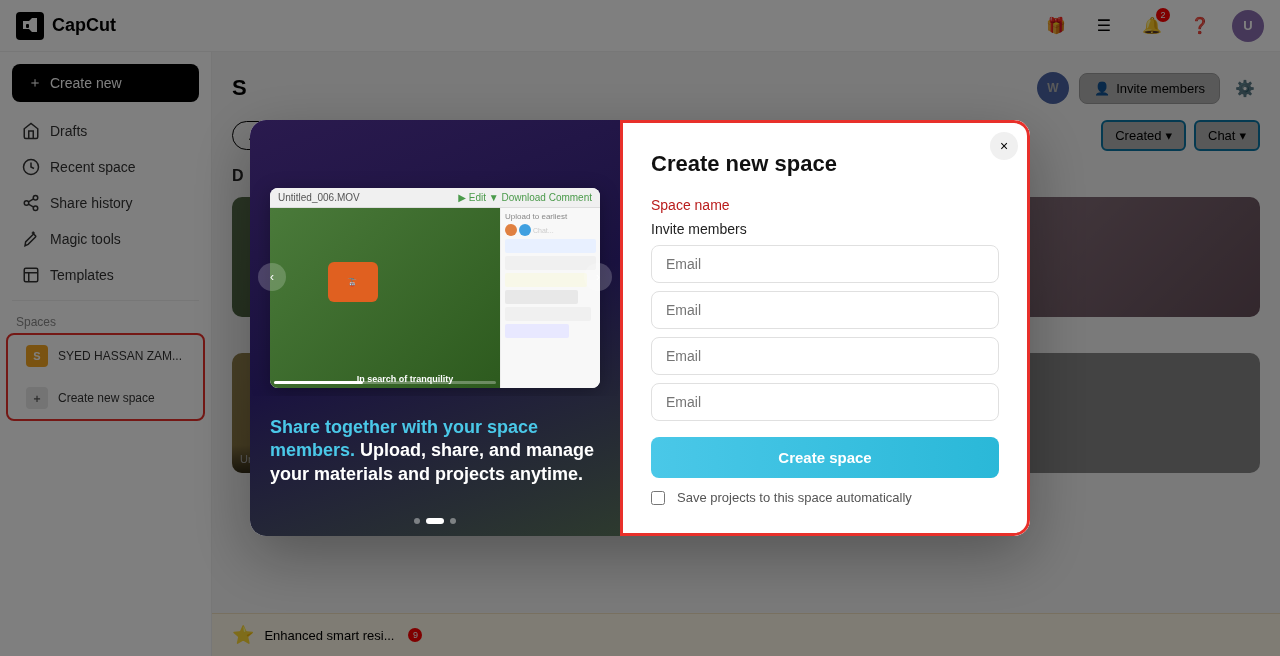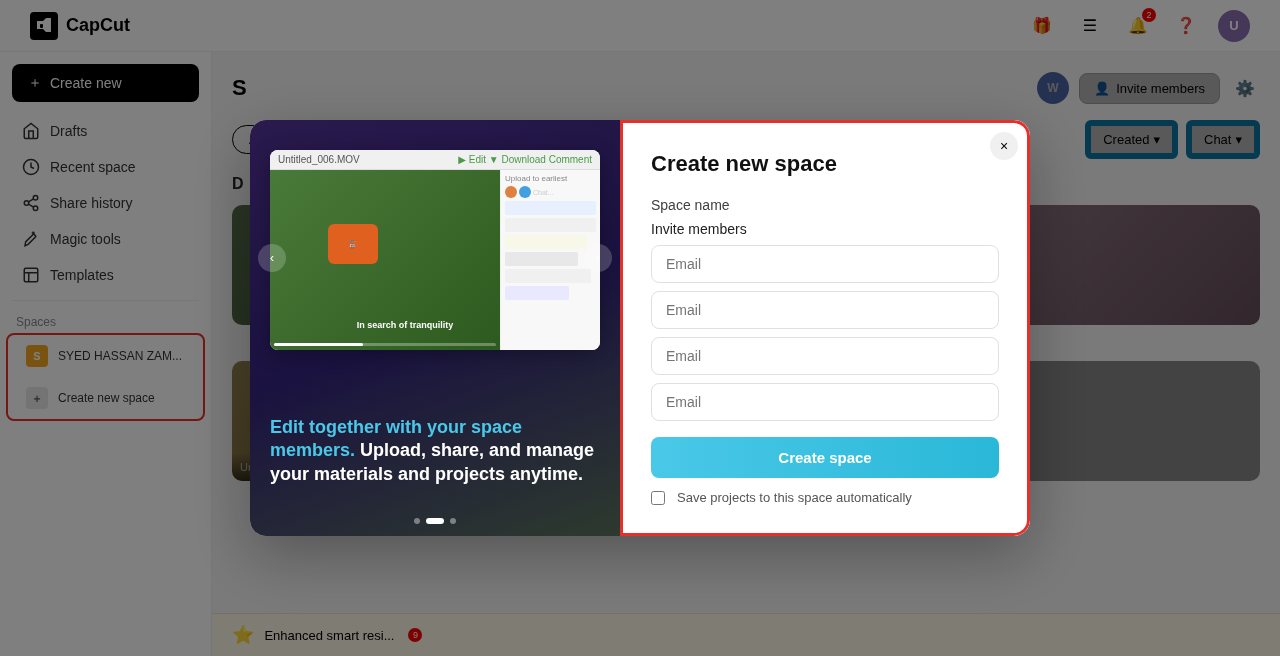--- a/index.html
+++ b/index.html
@@ -2,21 +2,21 @@
 <html><head>
   <meta charset="utf-8">
   <style>
     * { box-sizing: border-box; margin: 0; padding: 0; }
     body { font-family: -apple-system, BlinkMacSystemFont, 'Segoe UI', sans-serif; background: #f5f5f5; width: 1280px; height: 656px; overflow: hidden; position: relative; }
 
     
     .topbar {
       position: fixed; top: 0; left: 0; right: 0; height: 52px;
       background: #fff; display: flex; align-items: center; justify-content: space-between;
-      padding: 0 30px; border-bottom: 1px solid #eee; z-index: 100;
+      padding: 0 16px; border-bottom: 1px solid #eee; z-index: 100;
     }
     .logo { display: flex; align-items: center; gap: 8px; font-weight: 700; font-size: 18px; color: #000; }
     .logo-icon { width: 28px; height: 28px; background: #000; border-radius: 4px; display: flex; align-items: center; justify-content: center; }
     .topbar-right { display: flex; align-items: center; gap: 16px; }
     .topbar-icon { width: 32px; height: 32px; border-radius: 50%; display: flex; align-items: center; justify-content: center; cursor: pointer; position: relative; }
     .badge { position: absolute; top: -2px; right: -2px; background: red; color: #fff; border-radius: 50%; width: 14px; height: 14px; font-size: 9px; display: flex; align-items: center; justify-content: center; }
     .avatar { width: 32px; height: 32px; border-radius: 50%; background: #8B6FB0; display: flex; align-items: center; justify-content: center; color: #fff; font-size: 13px; font-weight: 600; }
 
     
     .sidebar {
@@ -50,40 +50,40 @@
     .main-actions { display: flex; align-items: center; gap: 10px; }
     .invite-btn { display: flex; align-items: center; gap: 6px; padding: 7px 14px; border: 1px solid #ddd; border-radius: 8px; background: #fff; font-size: 13px; cursor: pointer; }
     .settings-icon { width: 30px; height: 30px; display: flex; align-items: center; justify-content: center; cursor: pointer; }
 
     
     .content-grid { display: grid; grid-template-columns: repeat(4, 1fr); gap: 12px; margin-top: 8px; }
 
     .filter-row { display: flex; align-items: center; gap: 8px; margin-bottom: 16px; }
     .filter-tab { padding: 6px 16px; border-radius: 20px; font-size: 13px; cursor: pointer; border: 1px solid transparent; }
     .filter-tab.active { border: 1px solid #000; font-weight: 500; }
-    .sort-btn { margin-left: auto; display: flex; align-items: center; gap: 4px; padding: 6px 12px; border: 6px solid #0ea5e9; border-radius: 6px; font-size: 13px; cursor: pointer; background: #fff; }
+    .sort-btn { margin-left: auto; display: flex; align-items: center; gap: 4px; padding: 6px 12px; border: 2px solid #0ea5e9; border-radius: 6px; font-size: 13px; cursor: pointer; background: #fff; }
 
     
     .overlay {
       position: fixed; top: 0; left: 0; right: 0; bottom: 0;
       background: rgba(0,0,0,0.5); z-index: 200; display: flex; align-items: center; justify-content: center;
     }
     .modal-container {
       background: #fff; border-radius: 16px; width: 780px; max-height: 560px;
       display: flex; overflow: hidden; position: relative; box-shadow: 0 20px 60px rgba(0,0,0,0.3);
     }
 
     
     .modal-left {
       width: 370px; flex-shrink: 0;
       background: linear-gradient(160deg, #2a1a4e 0%, #1a1240 50%, #2d3a2e 100%);
       position: relative; overflow: hidden; display: flex; flex-direction: column;
     }
     .modal-left-image {
-      flex: 1; position: relative; overflow: hidden;
+      flex: 1; position: relative; overflow: hidden; margin-top: 38px;
     }
     .screenshot-mockup {
       position: absolute; top: 30px; left: 20px; right: 20px;
       background: #fff; border-radius: 8px; overflow: hidden; box-shadow: 0 4px 20px rgba(0,0,0,0.3);
     }
     .mockup-header {
       background: #f0f0f0; padding: 4px 8px; display: flex; align-items: center; gap: 4px;
       border-bottom: 1px solid #ddd; font-size: 10px; color: #555;
     }
     .mockup-body {
@@ -120,21 +120,21 @@
     .modal-right {
       flex: 1; padding: 28px; overflow-y: auto;
       border: 3px solid #e8302a; border-radius: 0 16px 16px 0;
     }
     .modal-close {
       position: absolute; top: 12px; right: 12px; width: 28px; height: 28px;
       border-radius: 50%; background: #f0f0f0; border: none; cursor: pointer;
       display: flex; align-items: center; justify-content: center; font-size: 14px; z-index: 10;
     }
     .form-title { font-size: 22px; font-weight: 700; margin-bottom: 20px; color: #111; }
-    .form-label { font-size: 14px; font-weight: 500; color: #404040; margin-bottom: 8px; display: block; }
+    .form-label { font-size: 14px; font-weight: 500; color: #b91c1c; margin-bottom: 8px; display: block; }
     .form-input {
       width: 100%; padding: 10px 14px; border: 2px solid #4ac8e8; border-radius: 8px;
       font-size: 14px; color: #111; outline: none; margin-bottom: 16px;
     }
     .invite-label { font-size: 14px; font-weight: 500; color: #222; margin-bottom: 8px; }
     .email-inputs { display: flex; flex-direction: column; gap: 8px; margin-bottom: 16px; }
     .email-input {
       width: 100%; padding: 10px 14px; border: 1.5px solid #e0e0e0; border-radius: 8px;
       font-size: 14px; color: #111; outline: none;
     }
@@ -321,21 +321,21 @@
         <div class="screenshot-mockup">
           <div class="mockup-header">
             <span>Untitled_006.MOV</span>
             <span style="margin-left:auto; color:#4a9a4a;">▶ Edit ▼ Download Comment</span>
           </div>
           <div class="mockup-body">
             <div class="mockup-video">
               <div style="position:absolute; top:30%; left:25%; width:50px; height:40px; background:#e06020; border-radius:6px; display:flex; align-items:center; justify-content:center;">
                 <div style="font-size:8px; color:#fff;">🚡</div>
               </div>
-              <div class="mockup-video-text" style="position:absolute; bottom: 20px; color:#fff; font-size:9px; font-weight:600;padding-left:40px;">In search of tranquility</div>
+              <div class="mockup-video-text" style="position:absolute; bottom: 4px; color:#fff; font-size:9px; font-weight:600;padding-left:40px;">In search of tranquility</div>
               <div style="position:absolute; bottom:4px; left:4px; right:4px; height:3px; background:rgba(255,255,255,0.3); border-radius:2px;">
                 <div style="width:40%; height:100%; background:#fff; border-radius:2px;"></div>
               </div>
             </div>
             <div class="mockup-sidebar">
               <div style="font-size:8px; color:#888; margin-bottom:3px;">Upload to earliest</div>
               <div style="display:flex; gap:2px; margin-bottom:3px; align-items:center;">
                 <div style="width:12px;height:12px;border-radius:50%;background:#e08040;flex-shrink:0;"></div>
                 <div style="width:12px;height:12px;border-radius:50%;background:#40a0e0;flex-shrink:0;"></div>
                 <div style="font-size:7px; color:#ccc; overflow:hidden; white-space:nowrap;">Chat...</div>
@@ -348,21 +348,21 @@
               <div class="mockup-sidebar-item" style="background:#e8e8ff; width:70%;"></div>
             </div>
           </div>
         </div>
         <button class="carousel-btn left">‹</button>
         <button class="carousel-btn right">›</button>
       </div>
 
       <div class="modal-left-bottom">
         <div class="modal-left-title">
-          <span class="highlight">Edit together with your space members.</span>
+          <span class="highlight">Share together with your space members.</span>
           <span> Upload, share, and manage your materials and projects anytime.</span>
         </div>
       </div>
       <div class="carousel-dots">
         <div class="dot"></div>
         <div class="dot active"></div>
         <div class="dot"></div>
       </div>
     </div>
 

